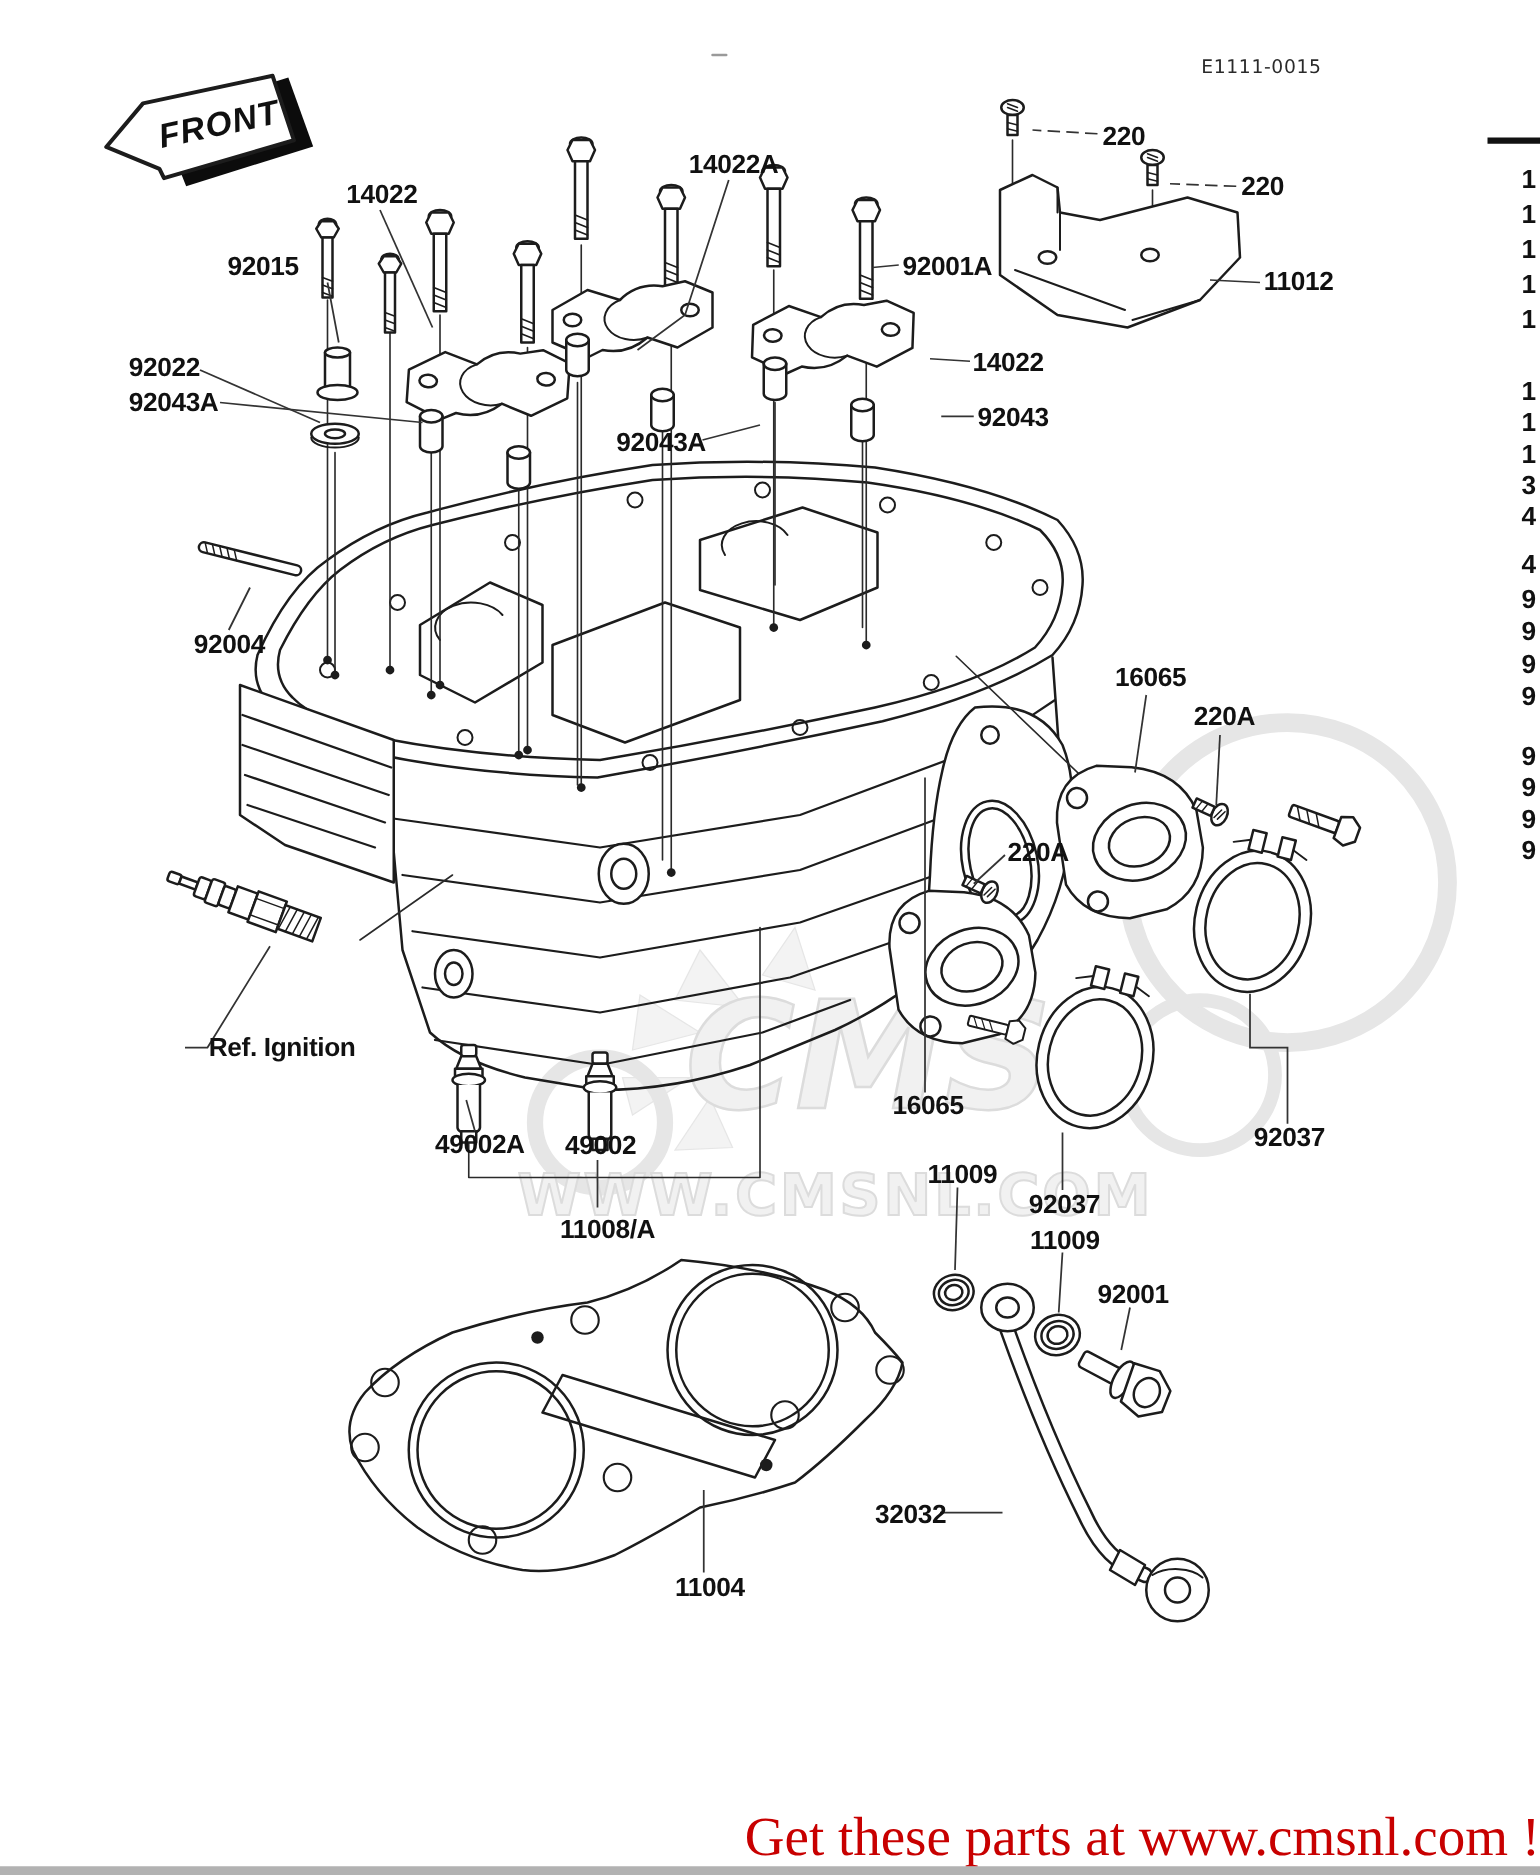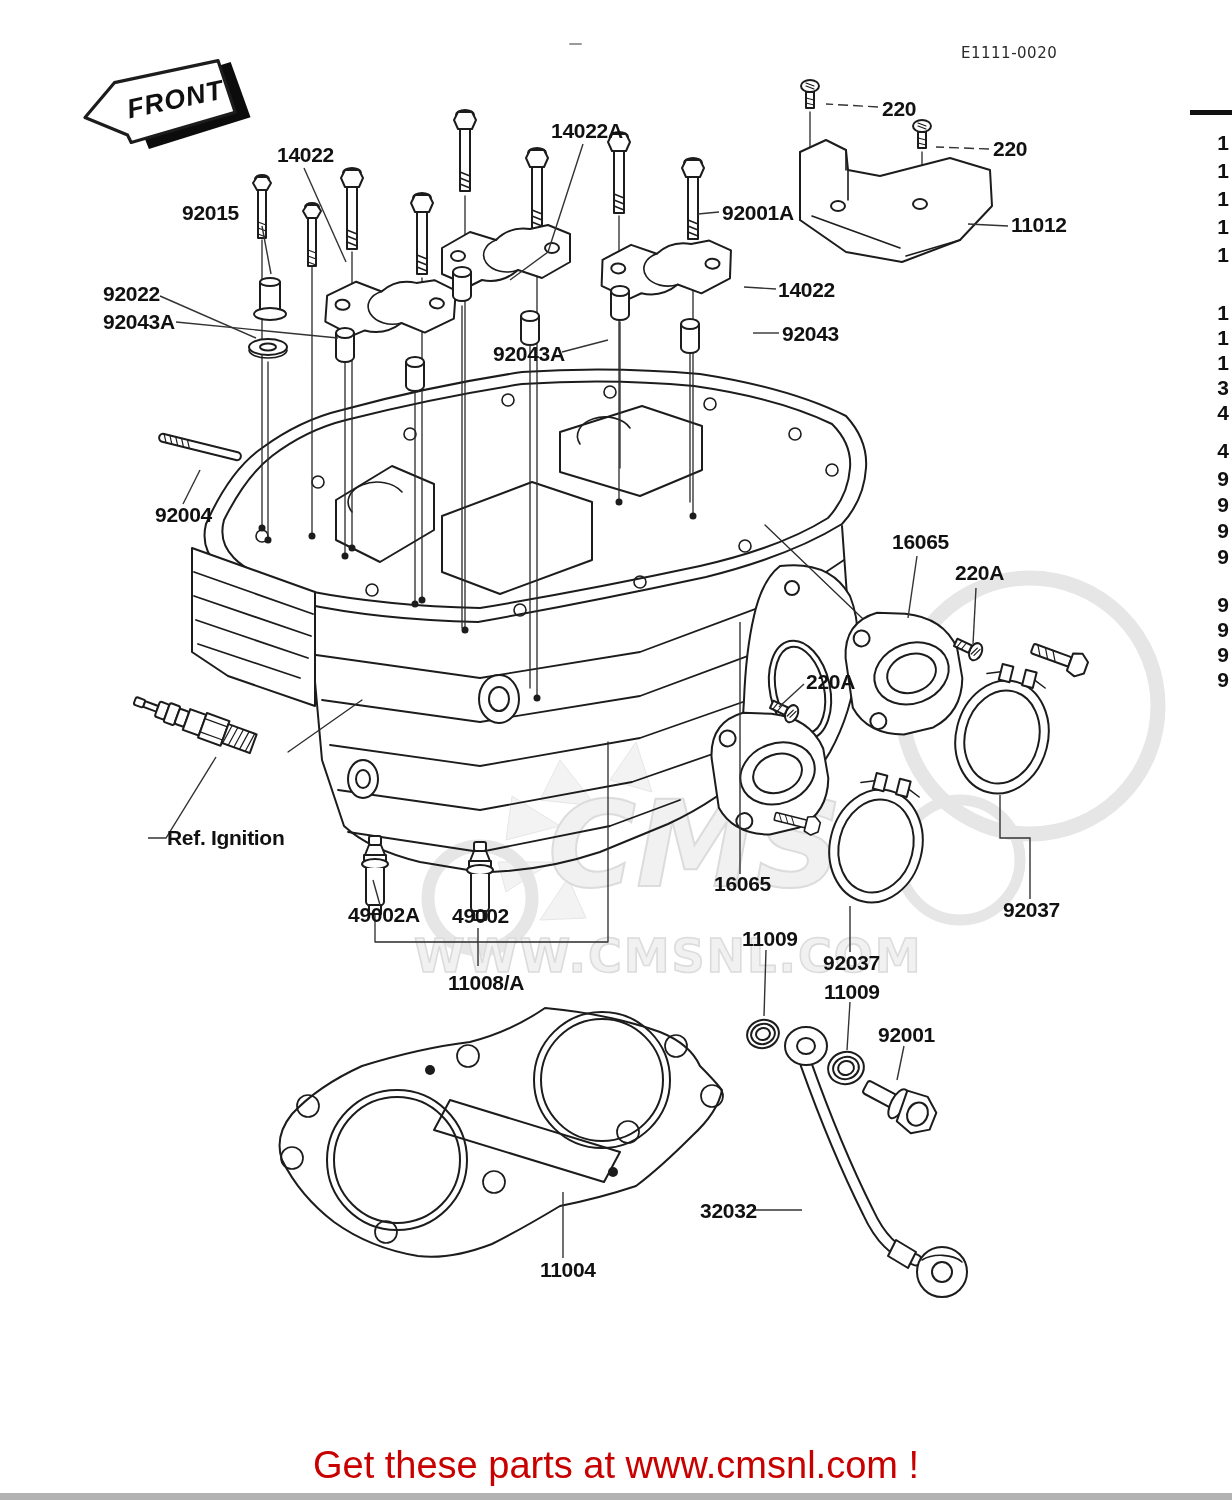--- a/index.html
+++ b/index.html
@@ -2,40 +2,40 @@
 <html><head>
 <meta charset="utf-8">
 <style>
   html,body{margin:0;padding:0;background:#fff;}
   .canvas{position:relative;width:1232px;height:1500px;background:#ffffff;overflow:hidden;
           font-family:"Liberation Sans",sans-serif;}
   .page-title{position:absolute;left:18px;top:16px;font-size:28px;color:#8a8a8a;
               letter-spacing:.5px;white-space:nowrap;}
   .diagram-code{position:absolute;left:961px;top:44px;font-size:15px;color:#2a2a2a;
                 font-family:"DejaVu Sans",sans-serif;letter-spacing:.5px;}
-  .footer-ad{position:absolute;left:0;top:1444px;width:100%;text-align:center;
-             font-family:Liberation Sans, sans-serif;font-size:38px;color:#c80000;}
+  .footer-ad{position:absolute;left:0;top:1444px;width:100%;text-align:right;
+             font-family:Liberation Serif, serif;font-size:44px;color:#c80000;}
   .bottom-strip{position:absolute;left:0;top:1493px;width:100%;height:7px;background:#b2b2b2;}
   svg{position:absolute;left:0;top:0;}
   .plabel{font-family:"Liberation Sans",sans-serif;font-weight:bold;font-size:21px;
           fill:#111;letter-spacing:-0.3px;}
   .sdigit{font-family:"Liberation Sans",sans-serif;font-weight:bold;font-size:21px;fill:#111;}
   .wmbig{font-family:"DejaVu Sans",sans-serif;font-weight:bold;font-style:italic;
          font-size:120px;fill:#f1f1f1;stroke:#dcdcdc;stroke-width:2;}
   .wmurl{font-family:"DejaVu Sans",sans-serif;font-weight:bold;font-size:46px;
          fill:#f1f1f1;stroke:#dcdcdc;stroke-width:1.6;letter-spacing:2px;}
   .frontword{font-family:"Liberation Sans",sans-serif;font-weight:bold;font-style:italic;
              font-size:27px;fill:#101010;letter-spacing:1px;}
 </style>
 </head>
 <body>
 
 <div class="canvas">
 
-  <div class="diagram-code">E1111-0020</div>
+  <div class="diagram-code">E1111-0015</div>
 
   <svg width="1232" height="1500" viewBox="0 0 1232 1500">
 
     <defs>
       <g id="bolt-long">
         <ellipse cx="0" cy="-9" rx="9" ry="5" fill="#fff"></ellipse>
         <path d="M-11,-4 L-7,-12 L7,-12 L11,-4 L7,5 L-7,5 Z" fill="#fff"></path>
         <rect x="-5" y="5" width="10" height="62" fill="#fff"></rect>
         <path d="M-5,48 l10,4 M-5,54 l10,4 M-5,60 l10,4" stroke-width="1.4"></path>
       </g>

